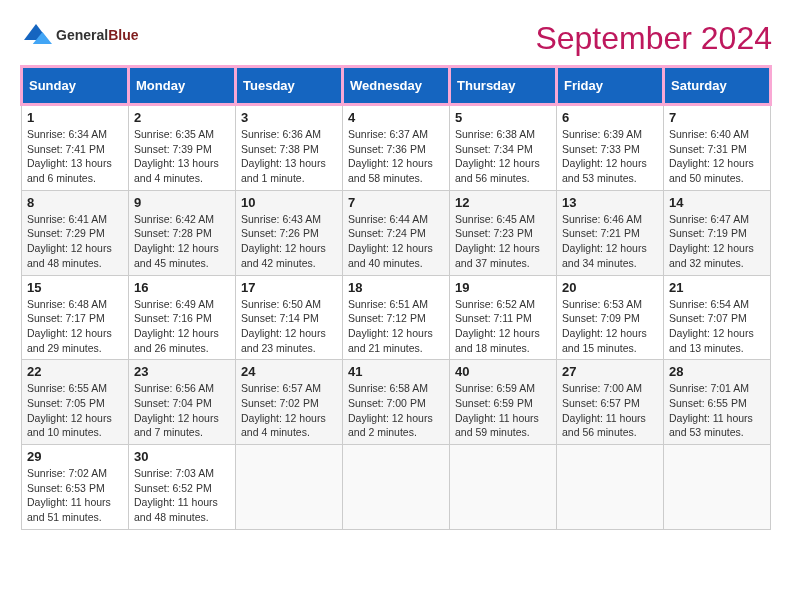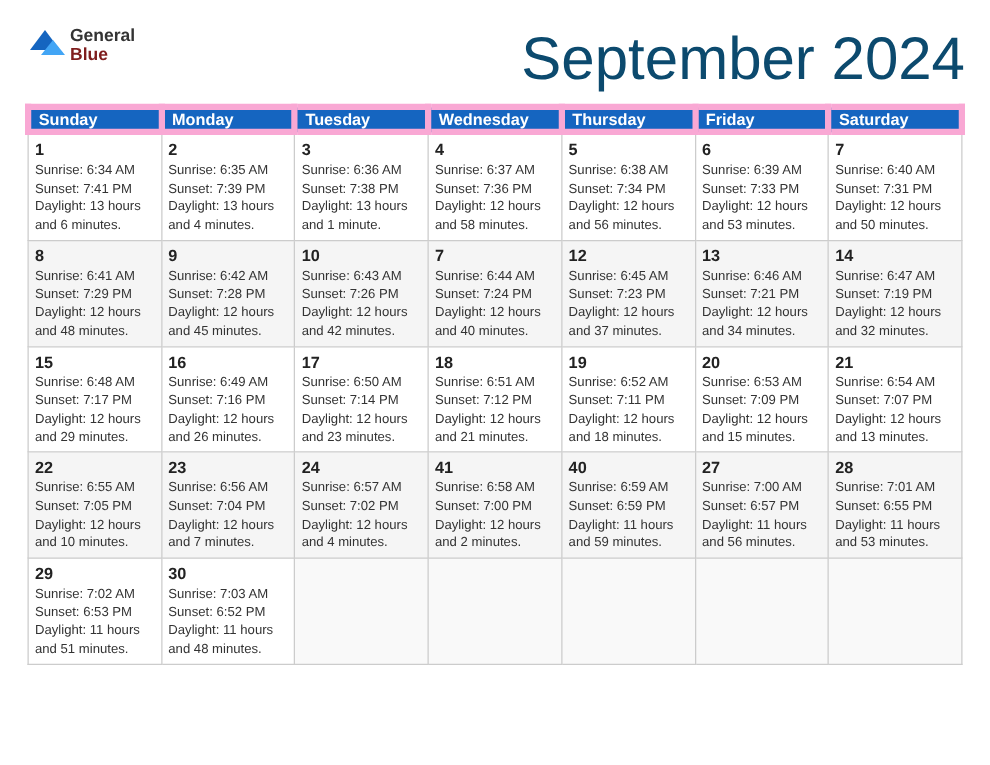--- a/index.html
+++ b/index.html
@@ -16,62 +16,62 @@
       align-items: flex-start;
       margin-bottom: 8px;
     }
     .logo {
       display: flex;
       align-items: center;
       gap: 4px;
     }
     .logo-text {
       display: flex;
-      flex-direction: column;
+      flex-direction: row;
       line-height: 1.1;
     }
     .logo-general {
       font-size: 14px;
       font-weight: bold;
       color: #333;
     }
     .logo-blue {
       font-size: 14px;
       font-weight: bold;
       color: #7f1d1d;
     }
     .logo-icon {
       width: 32px;
       height: 32px;
     }
     .title-area {
       text-align: right;
     }
     .month-title {
-      font-size: 48px;
+      font-size: 32px;
       font-weight: normal;
-      color: #0c4a6e;
+      color: #be185d;
     }
     .subtitle {
       font-size: 15px;
       color: #555;
     }
     .calendar {
       width: 100%;
       border-collapse: collapse;
       font-size: 11px;
     }
     .calendar th {
       background: #1565c0;
       color: #fff;
       text-align: left;
-      padding: 0 6px;
+      padding: 10px 6px;
       font-size: 13px;
       font-weight: bold;
-      border: 5px solid #f9a8d4;
+      border: 3px solid #f9a8d4;
     }
     .calendar td {
       border: 1px solid #ccc;
       vertical-align: top;
       padding: 4px 5px;
       width: 107px;
       min-height: 80px;
       background: #fff;
     }
     .calendar tr:nth-child(even) td {

